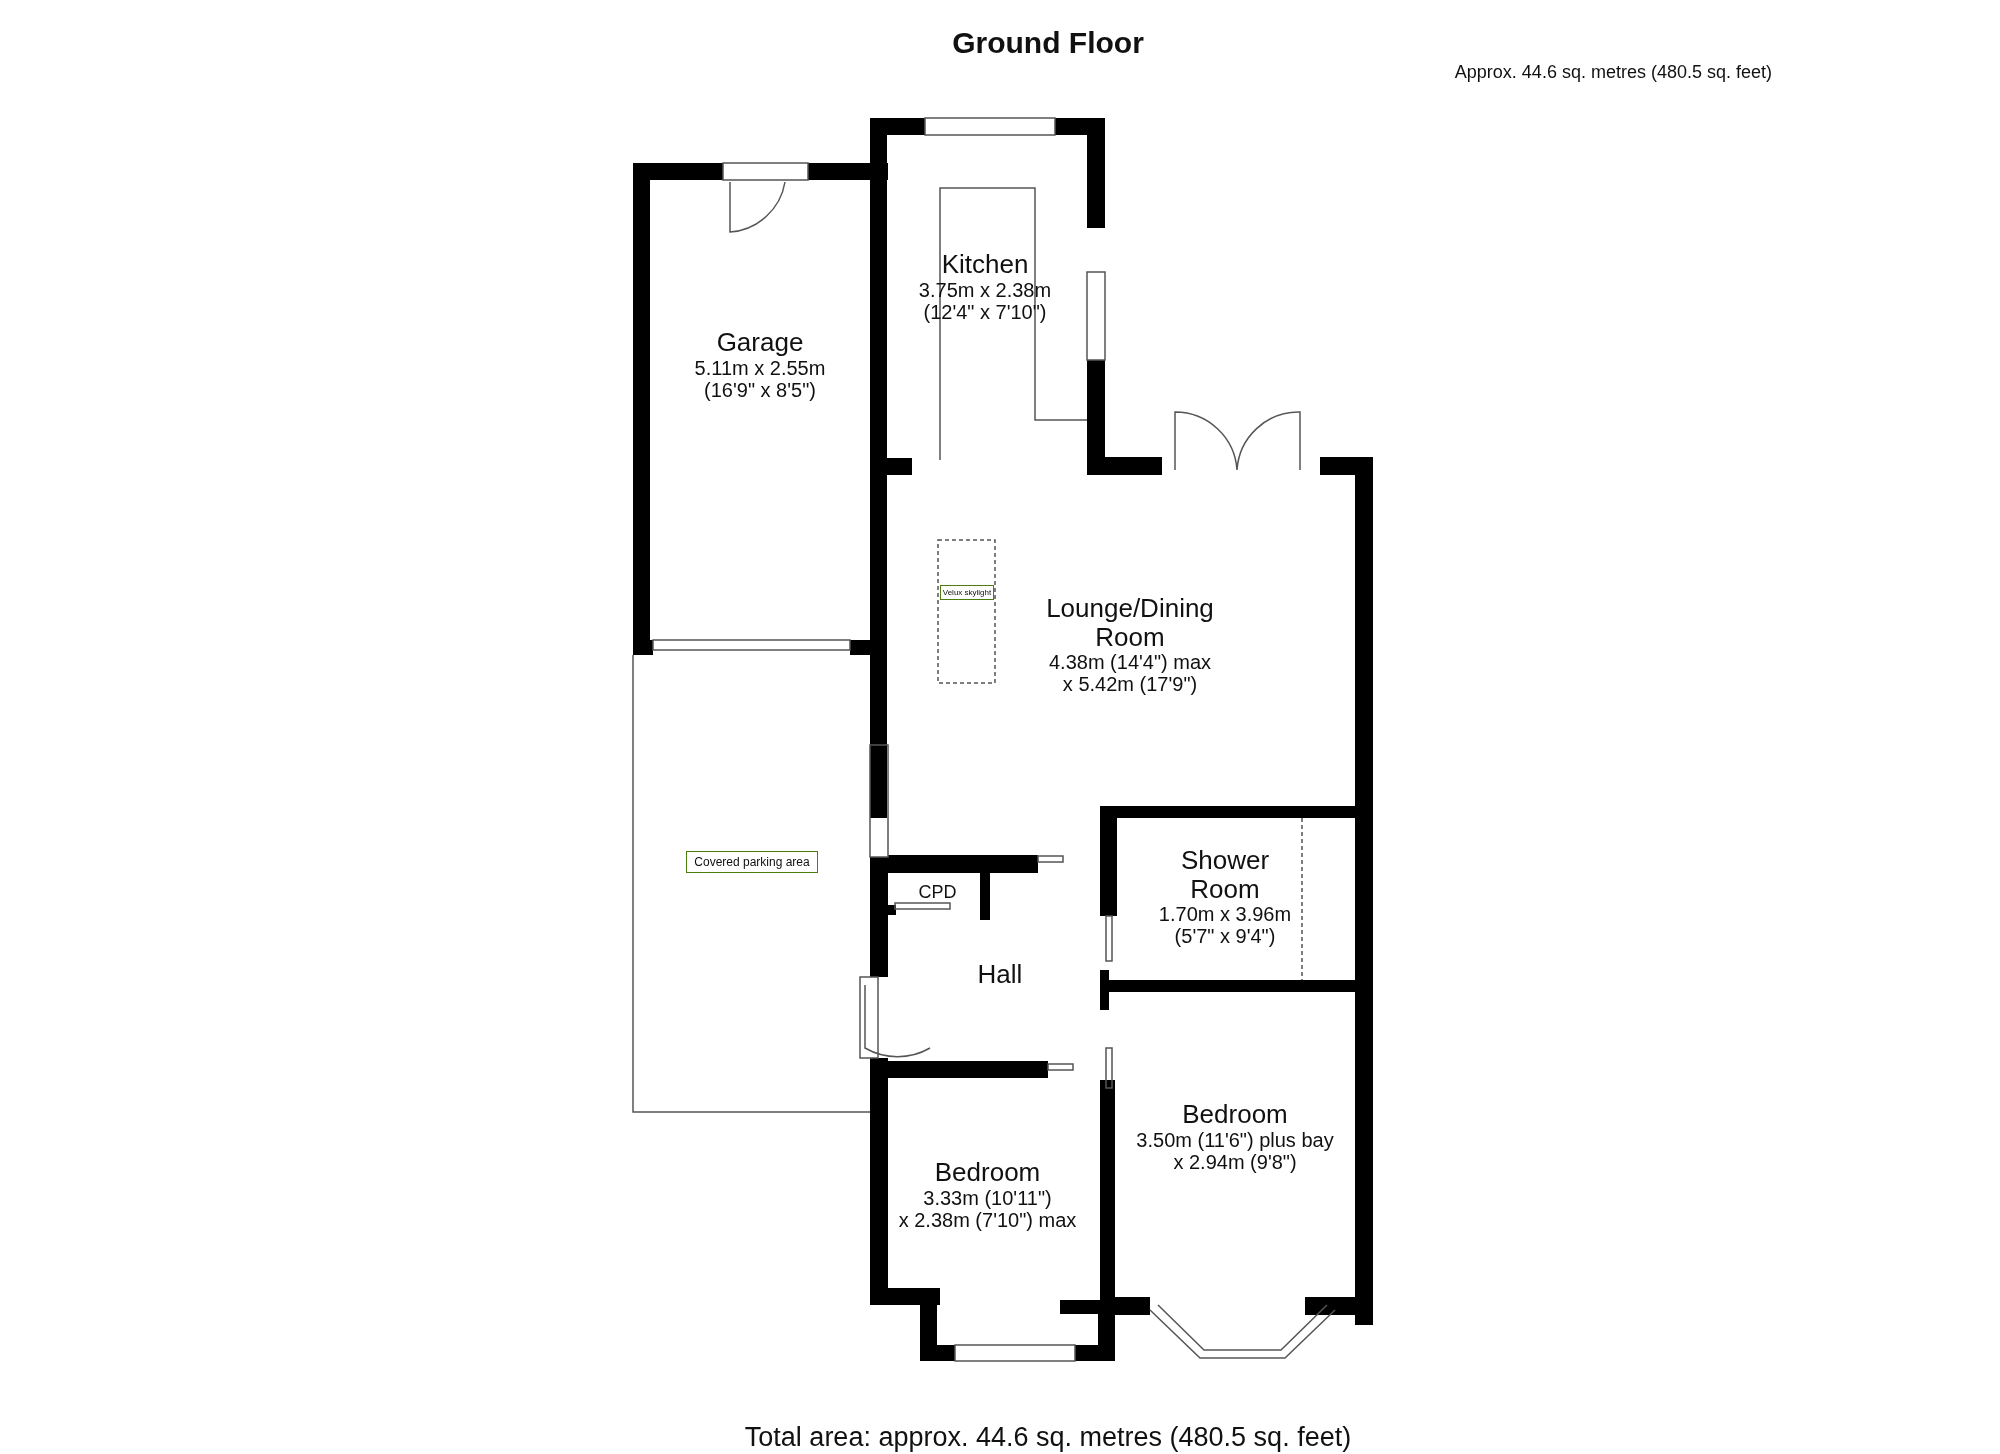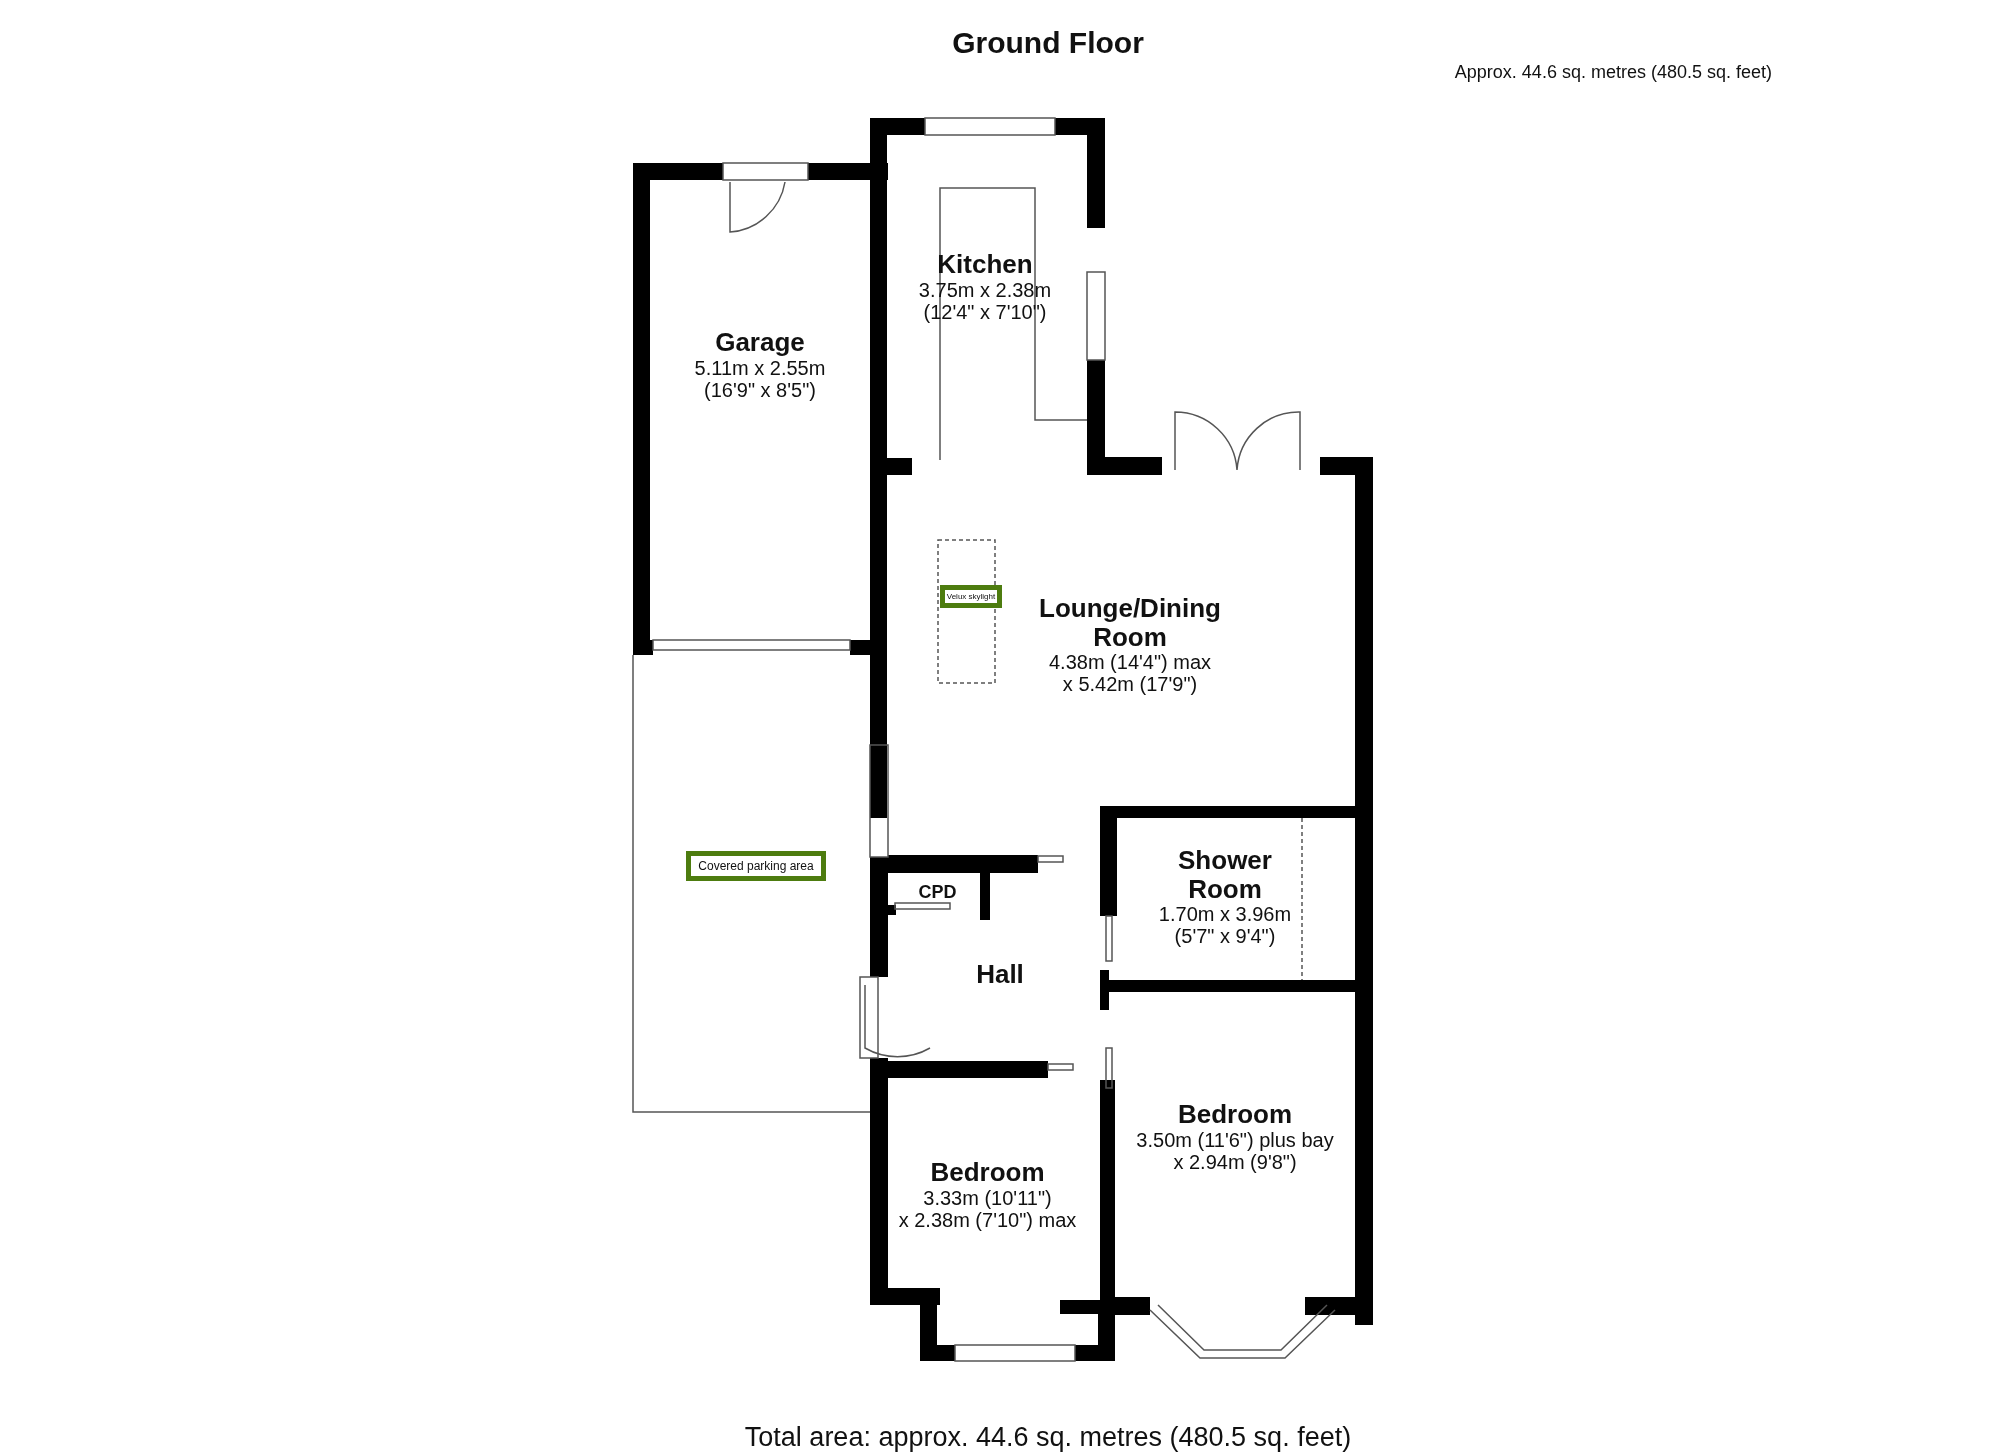--- a/index.html
+++ b/index.html
@@ -2,23 +2,23 @@
 <html><head>
 <meta charset="utf-8">
 <style>
   html, body { margin: 0; padding: 0; background: #ffffff; }
   body { width: 2000px; height: 1454px; position: relative; overflow: hidden; font-family: "Liberation Sans", sans-serif; color: #111; }
   .title { position: absolute; left: 0; width: 2000px; top: 26px; text-align: center; font-weight: bold; font-size: 30px; padding-left: 48px; }
   .subtitle { position: absolute; left: 0; width: 1772px; top: 62px; text-align: right; font-size: 18px; }
   .footer { position: absolute; left: 0; width: 2000px; top: 1422px; text-align: center; font-size: 27px; margin-left: 48px; }
   svg.plan { position: absolute; left: 0; top: 0; }
   .room-label { position: absolute; text-align: center; line-height: 1.1; }
-  .room-name { font-weight: bold; font-size: 26px; display: block; }
+  .room-name { font-weight: normal; font-size: 26px; display: block; }
   .room-dim { font-size: 20px; display: block; }
-  .tag { position: absolute; border: 5px solid #4d7c0f; font-size: 12px; background: #fff; text-align: center; }
+  .tag { position: absolute; border: 1px solid #4d7c0f; font-size: 12px; background: #fff; text-align: center; }
 </style>
 </head>
 <body>
 
 <div class="title">Ground Floor</div>
 <div class="subtitle">Approx. 44.6 sq. metres (480.5 sq. feet)</div>
 
 <svg class="plan" width="2000" height="1454" viewBox="0 0 2000 1454">
   <g fill="#000">
 

